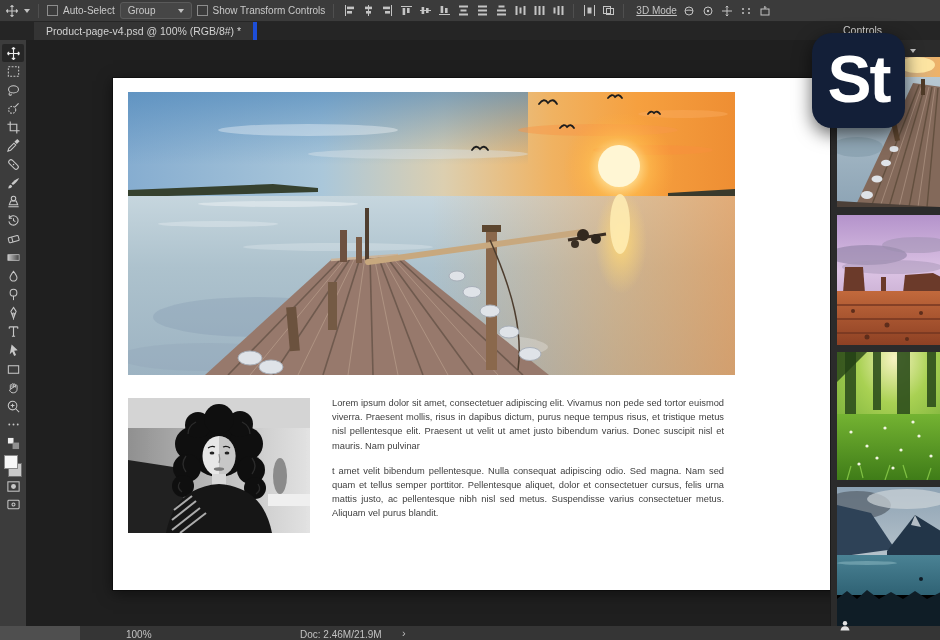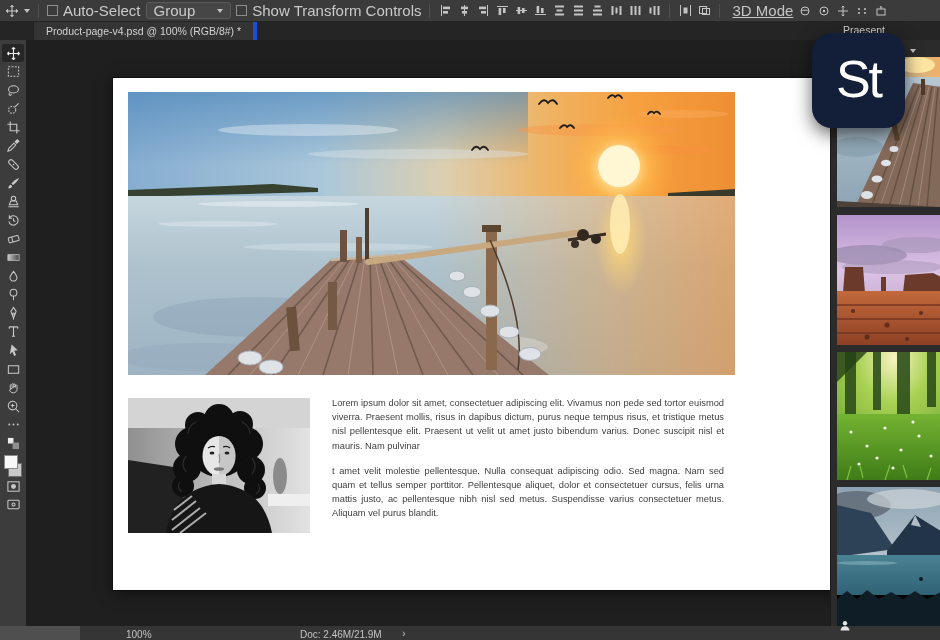--- a/index.html
+++ b/index.html
@@ -1,21 +1,21 @@
 <!DOCTYPE html>
 <html><head>
 <meta charset="utf-8">
 <style>
   html,body{margin:0;padding:0;background:#141414;}
   .screen{position:relative;width:940px;height:640px;background:#1f1f1f;overflow:hidden;
           font-family:"Liberation Sans",sans-serif;-webkit-font-smoothing:antialiased;}
   
   .options-bar{position:absolute;left:0;top:0;width:940px;height:22px;background:#3b3b3b;
                border-bottom:1px solid #262626;display:flex;align-items:center;gap:5px;
-               padding:0 5px;box-sizing:border-box;color:#c9c9c9;font-size:15px;white-space:nowrap;}
+               padding:0 5px;box-sizing:border-box;color:#c9c9c9;font-size:10px;white-space:nowrap;}
   .obar-sep{width:1px;height:14px;background:#4f4f4f;margin:0 3px;flex:0 0 auto;}
   .checkbox{width:9px;height:9px;border:1px solid #8d8d8d;background:#3b3b3b;flex:0 0 auto;}
   .group-pill{display:flex;align-items:center;gap:22px;background:#464646;border:1px solid #5a5a5a;
               border-radius:3px;padding:1px 7px;height:13px;}
   .caret{width:0;height:0;border-left:3.5px solid transparent;border-right:3.5px solid transparent;
          border-top:4px solid #c2c2c2;flex:0 0 auto;}
   .mi{width:14px;height:14px;flex:0 0 auto;display:flex;align-items:center;justify-content:center;}
   .mi svg{display:block;}
   .mode3d-label{margin-left:4px;color:#c4c4c4;text-decoration:underline;}
   
@@ -46,21 +46,21 @@
                border-left:1px solid #1b1b1b;box-sizing:border-box;}
   .filter-row{position:absolute;left:13px;top:5px;color:#c6c6c6;font-size:10px;display:flex;align-items:center;gap:5px;}
   .thumb{position:absolute;left:6px;width:104px;overflow:hidden;background:#000;}
   .thumb svg{display:block;}
   .t1{top:17px;height:150px;} .t2{top:175px;height:130px;} .t3{top:312px;height:128px;} .t4{top:447px;height:139px;}
   .sync-icon{position:absolute;left:8px;top:578px;z-index:20;}
   
   .stock-logo{position:absolute;left:812px;top:33px;width:93px;height:95px;background:#131f38;
               border-radius:20px;z-index:50;display:flex;align-items:center;justify-content:center;
               box-shadow:0 6px 18px rgba(0,0,0,.6);}
-  .stock-logo span{color:#ffffff;font-size:52px;font-weight:normal;letter-spacing:-2px;
+  .stock-logo span{color:#ffffff;font-size:66px;font-weight:bold;letter-spacing:-2px;
                    font-family:"Liberation Sans",sans-serif;margin-top:-4px;}
   
   .status-bar{position:absolute;left:0;top:626px;width:940px;height:14px;background:#353535;
               color:#c2c2c2;font-size:10px;line-height:15px;overflow:hidden;text-decoration:underline;}
   .status-corner{position:absolute;left:0;top:0;width:80px;height:14px;background:#4f4f4f;}
   .status-zoom{position:absolute;left:126px;top:1px;}
   .status-doc{position:absolute;left:300px;top:1px;}
   .status-arrow{position:absolute;left:402px;top:0px;font-size:11px;color:#bdbdbd;}
 </style>
 </head>
@@ -256,21 +256,21 @@
           </g>
         </svg>
       </span>
   </div>
 
   <div class="tab-bar">
     <div class="doc-tab">
       <span>Product-page-v4.psd @ 100% (RGB/8#) *</span>
     </div>
     <div class="lib-tab">
-      <span>Praesent</span>
+      <span>Controls</span>
     </div>
   </div>
 
   <div class="toolbar">
     <span class="tool selected">
         <svg width="15" height="15" viewBox="0 0 16 16">
           <g stroke="#ececec" fill="none" stroke-width="1.2">
             <path d="M8 1.5v13M1.5 8h13M8 1.5L6.3 3.4M8 1.5l1.7 1.9M8 14.5l-1.7-1.9M8 14.5l1.7-1.9M1.5 8l1.9-1.7M1.5 8l1.9 1.7M14.5 8l-1.9-1.7M14.5 8l-1.9 1.7"></path>
           </g>
         </svg>
@@ -613,21 +613,21 @@
             <path d="M46 112 L64 98"></path>
               <path d="M44 122 L68 103"></path>
               <path d="M44 132 L72 110"></path>
               <path d="M52 135 L78 115"></path>
           </g>
         </svg>
       </div>
 
       <div class="copy">
         <p>Lorem ipsum dolor sit amet, consectetuer adipiscing elit. Vivamus non pede sed tortor euismod viverra. Praesent mollis, risus in dapibus dictum, purus neque tempus risus, et tristique metus nisl pellentesque elit. Praesent ut velit ut amet justo bibendum varius. Donec suscipit nisl et mauris. Nam pulvinar</p>
-        <p>t amet velit molestie pellentesque. Nulla consequat adipiscing odio. Sed magna. Nam sed quam et tellus semper porttitor. Pellentesque aliquet, dolor et consectetuer cursus, felis urna mattis justo, ac pellentesque nibh nisl sed metus. Suspendisse varius consectetuer metus. Aliquam vel purus blandit.</p>
+        <p>t amet velit bibendum pellentesque. Nulla consequat adipiscing odio. Sed magna. Nam sed quam et tellus semper porttitor. Pellentesque aliquet, dolor et consectetuer cursus, felis urna mattis justo, ac pellentesque nibh nisl sed metus. Suspendisse varius consectetuer metus. Aliquam vel purus blandit.</p>
       </div>
     </div>
   </div>
 
   <div class="right-panel">
     <div class="filter-row">
       <span>Stock Images</span>
       <span class="caret"></span>
     </div>
 

